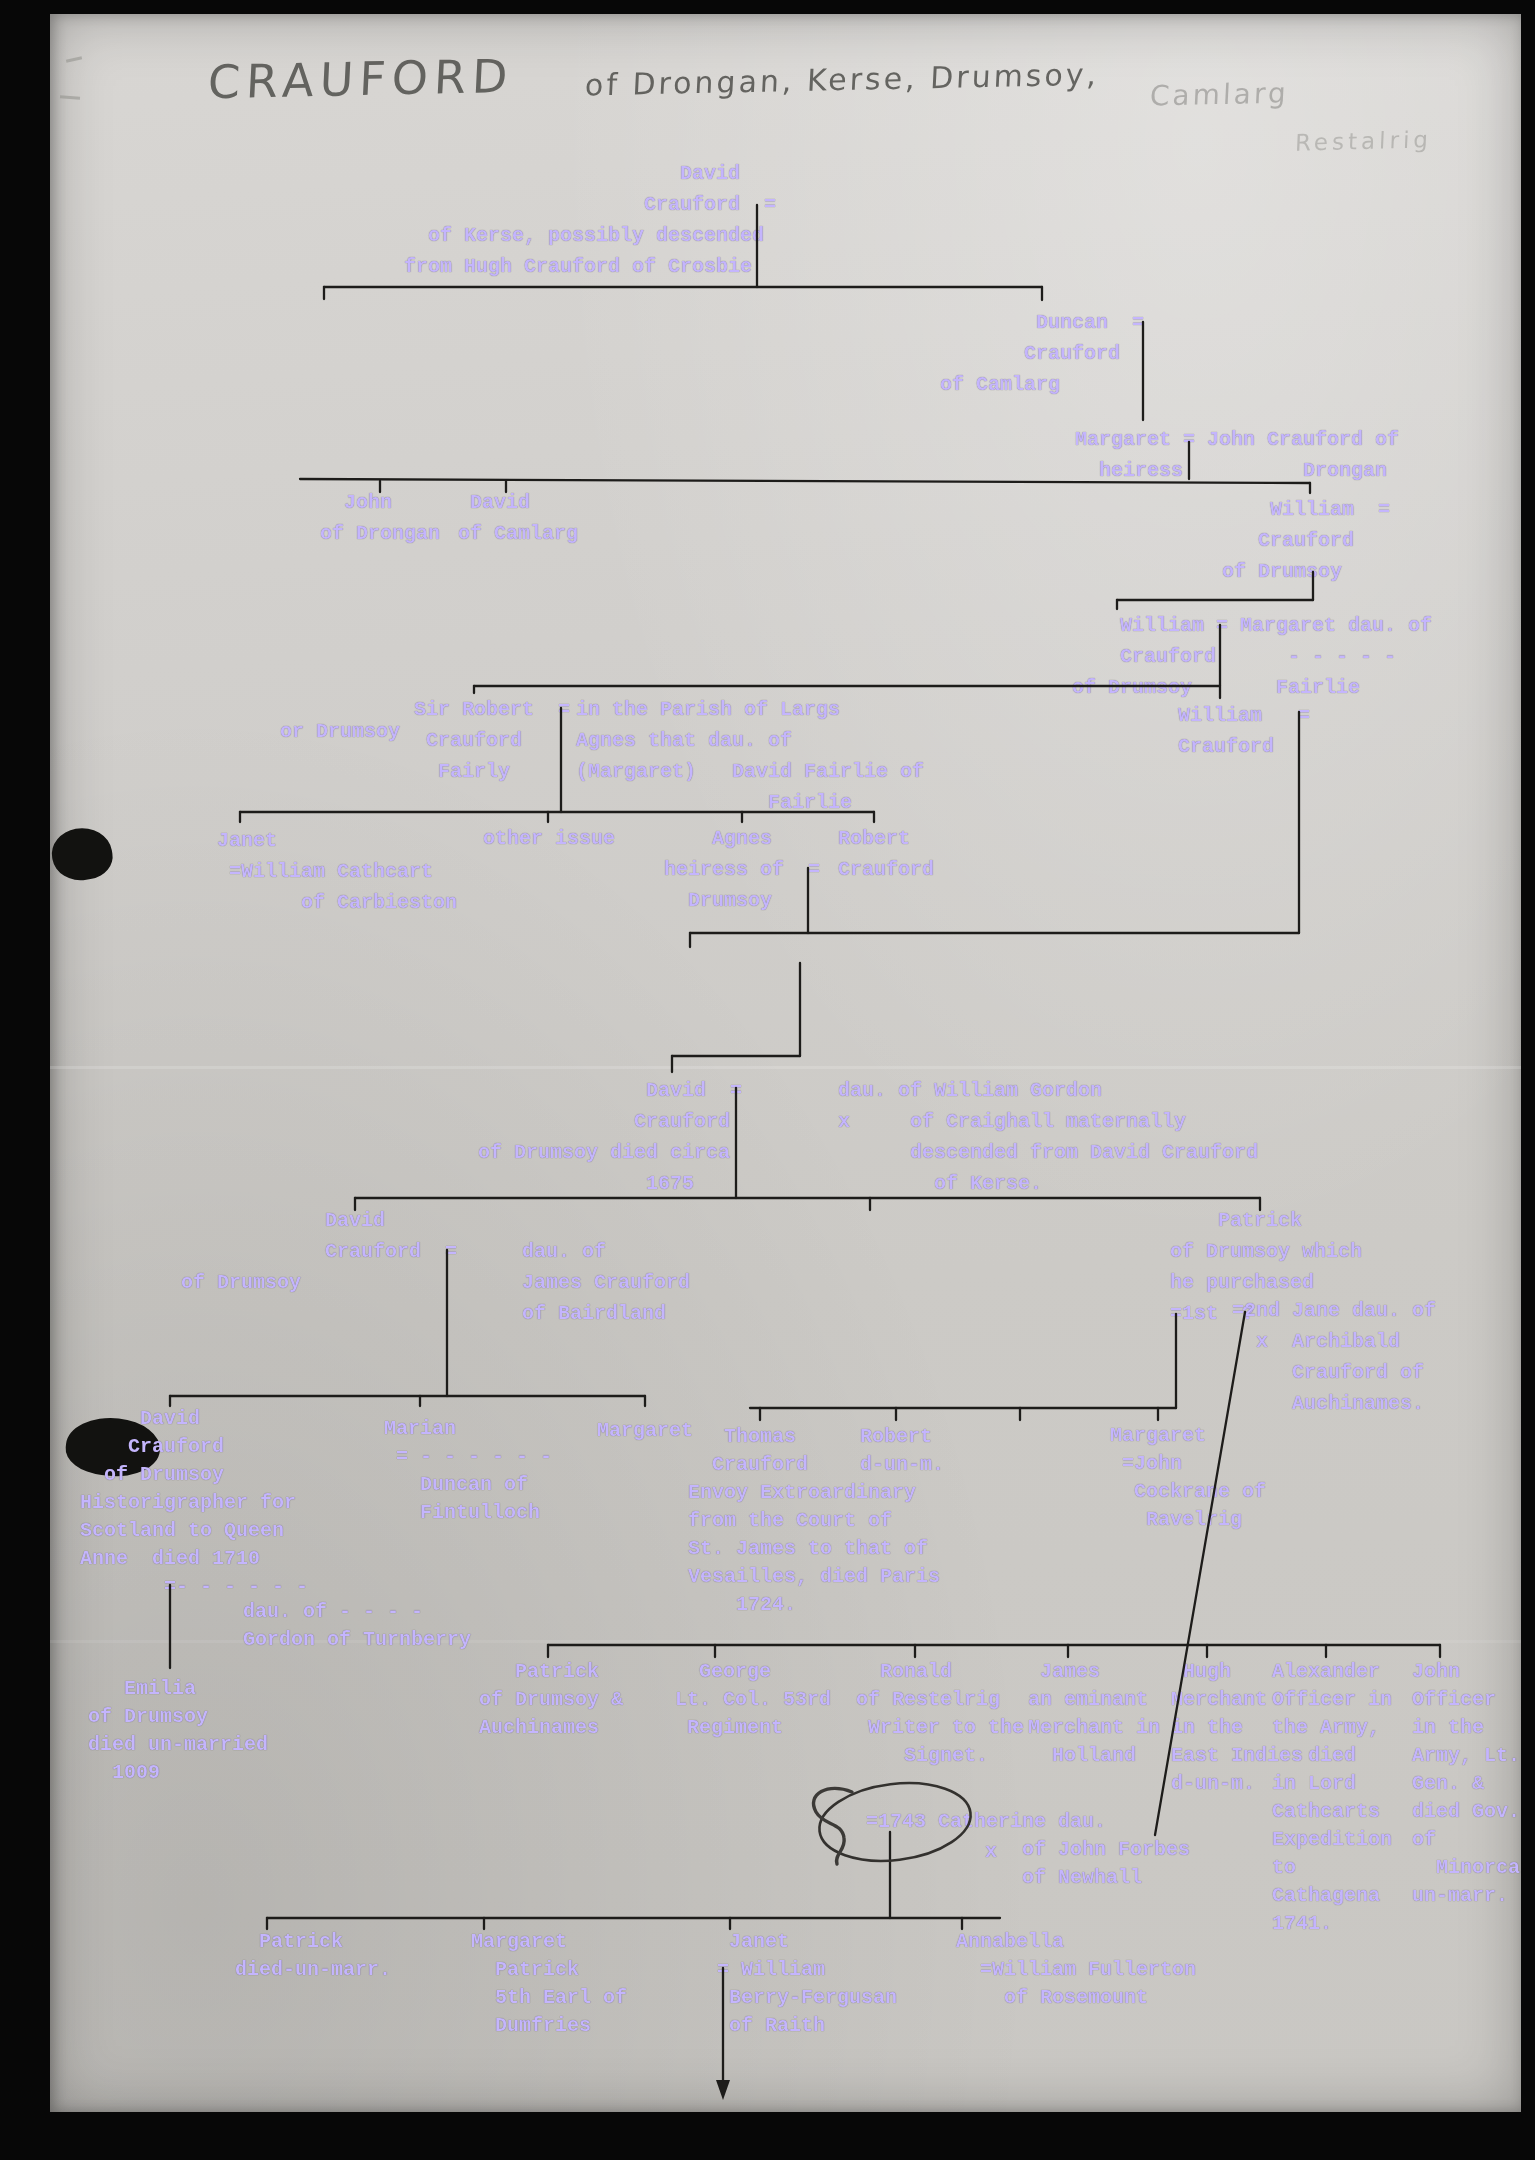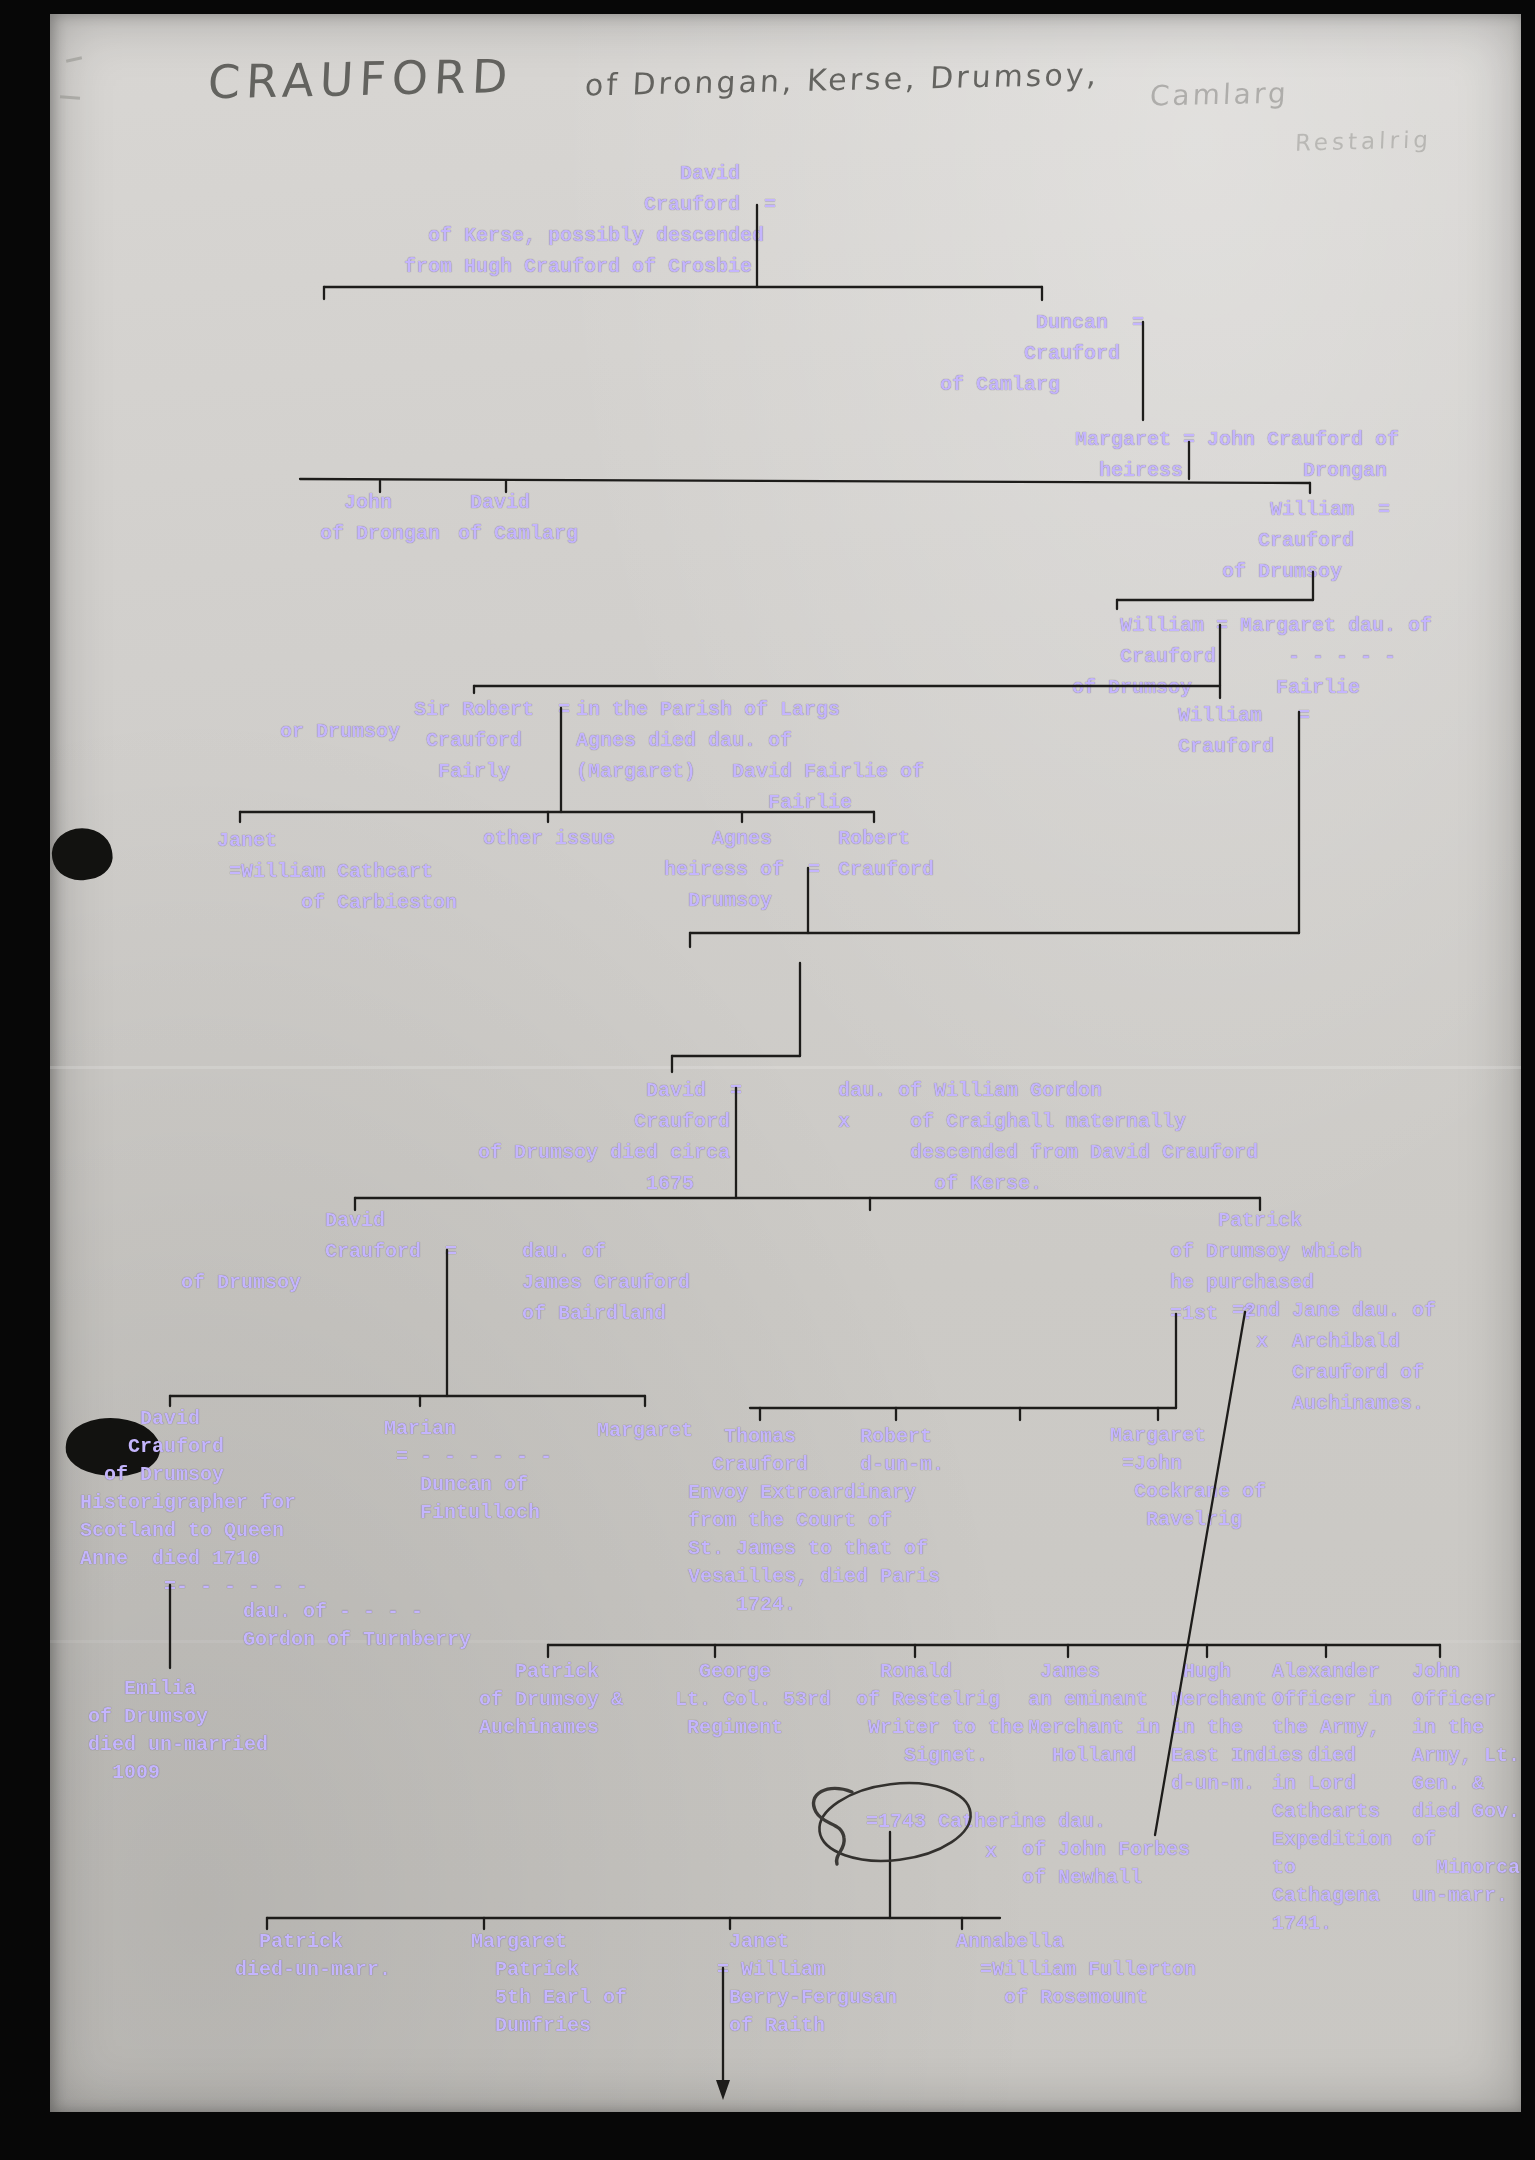--- a/index.html
+++ b/index.html
@@ -62,21 +62,21 @@
    Crauford
 of Drumsoy</div>
   <div class="tw" style="left:1060px;top:610px">     William = Margaret dau. of
      Crauford      - - - - -
  of Drumsoy       Fairlie</div>
   <div class="tw" style="left:280px;top:716px">or Drumsoy</div>
   <div class="tw" style="left:414px;top:694px">Sir Robert  =
  Crauford
   Fairly</div>
   <div class="tw" style="left:576px;top:694px">in the Parish of Largs
-Agnes died dau. of
+Agnes that dau. of
 (Margaret)   David Fairlie of
                 Fairlie</div>
   <div class="tw" style="left:1178px;top:700px">William   =
 Crauford</div>
   <div class="tw" style="left:205px;top:825px"> Janet
   =William Cathcart
         of Carbieston</div>
   <div class="tw" style="left:483px;top:823px">other issue</div>
   <div class="tw" style="left:664px;top:823px">    Agnes
 heiress of  =

